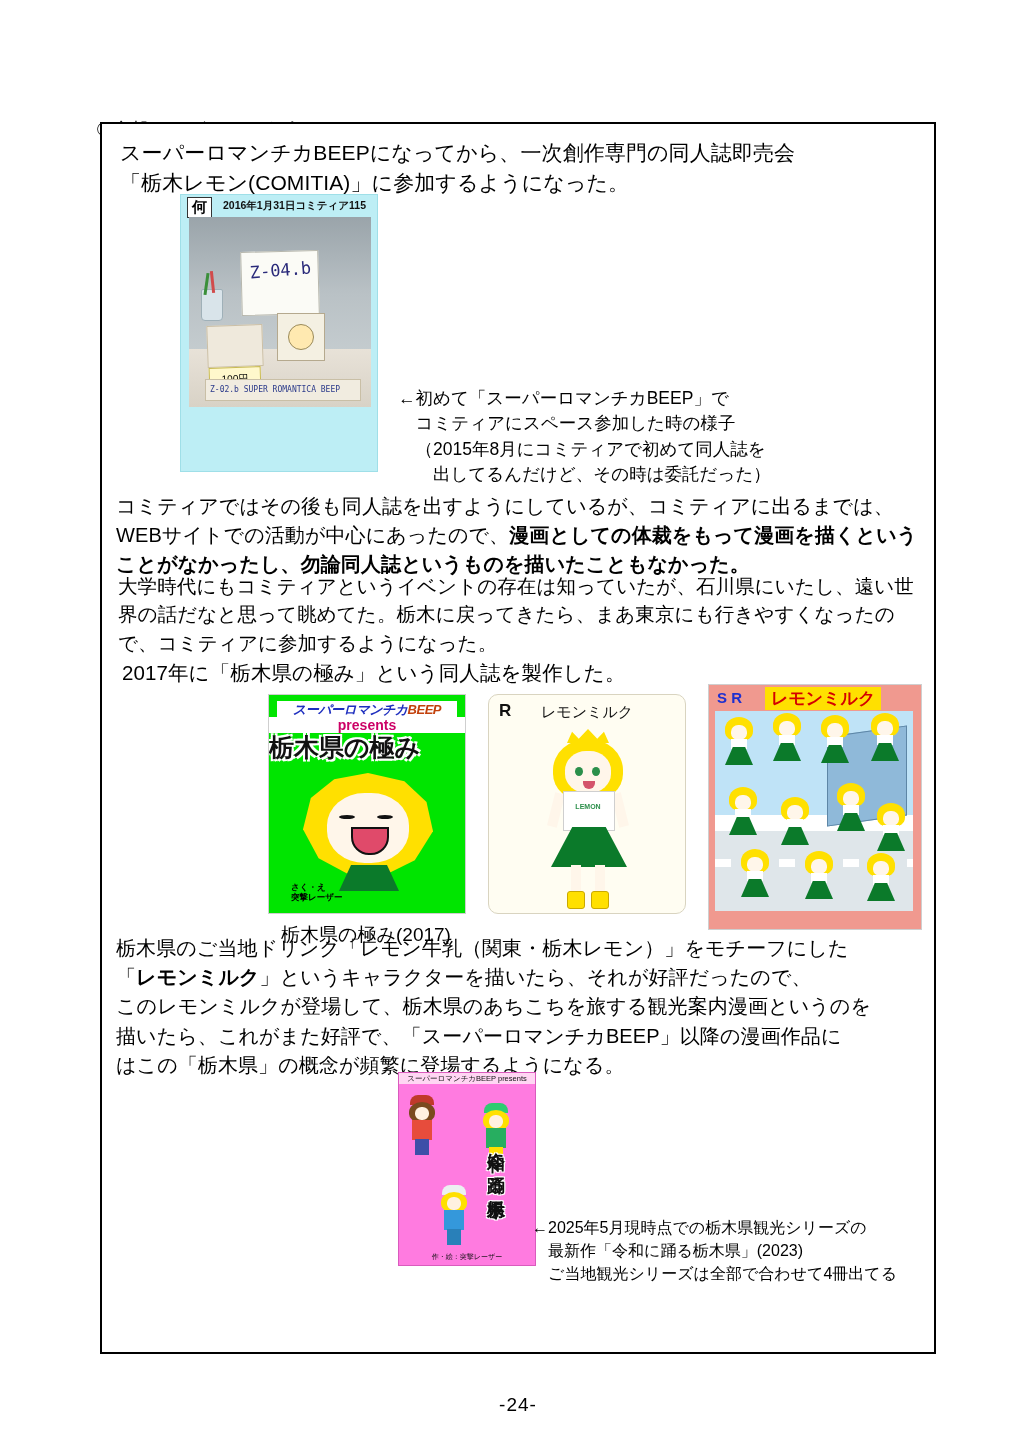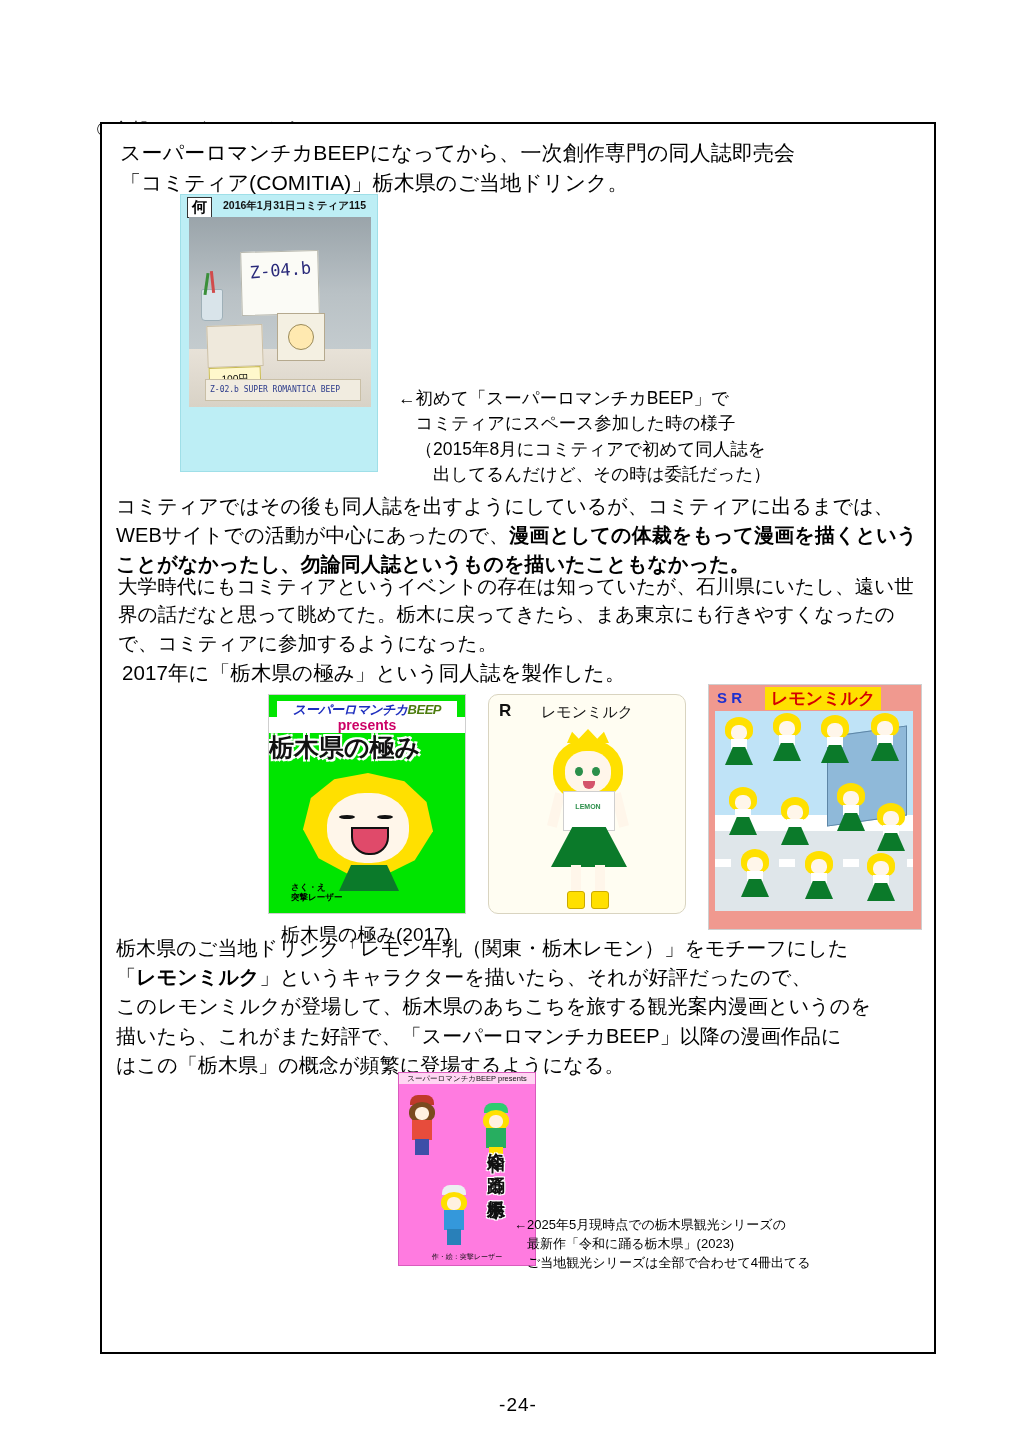--- a/index.html
+++ b/index.html
@@ -224,21 +224,21 @@
     overflow: hidden;
   }
   .c1-logo {
     position: absolute; left: 8px; top: 6px; width: 180px;
     text-align: center; font-size: 13px; font-weight: bold; font-style: italic;
     color: #1f2fbf; letter-spacing: -0.5px;
     text-shadow: 1px 1px 0 #fff;
     background: #ffffff;
     white-space: nowrap;
   }
-  .c1-logo .beep { color: #4d7c0f; }
+  .c1-logo .beep { color: #c2410c; }
   .c1-presents {
     position: absolute; left: 0; top: 22px; width: 100%;
     text-align: center; font-size: 14px; color: #cc0066; font-weight: bold;
     background: #fff;
   }
   .c1-title {
     position: absolute; left: 0; top: 36px; width: 100%;
     font-size: 25px; font-weight: bold; color: #111;
     text-shadow: 2px 2px 0 #fff, -2px 2px 0 #fff, 2px -2px 0 #fff, -2px -2px 0 #fff;
     white-space: nowrap;
@@ -436,24 +436,24 @@
   }
   .c4-p .hat { position: absolute; left: 3px; top: 0; width: 24px; height: 10px; border-radius: 8px 8px 0 0; }
   .c4-p .hair { position: absolute; left: 2px; top: 7px; width: 26px; height: 20px; border-radius: 50% 50% 40% 40%; }
   .c4-p .face { position: absolute; left: 8px; top: 12px; width: 14px; height: 13px; background: #fff1e0; border-radius: 46%; }
   .c4-p .body { position: absolute; left: 5px; top: 25px; width: 20px; height: 20px; }
   .c4-p .legs { position: absolute; left: 8px; top: 44px; width: 14px; height: 16px; background: #3e4fa8; }
 
   
   .final-caption {
     position: absolute;
-    left: 412px;
+    left: 430px;
     top: 1092px;
     width: 400px;
-    font-size: 13px;
+    font-size: 16px;
     line-height: 1.45;
     white-space: pre;
   }
 
   
   .page-number {
     position: absolute;
     left: 0;
     top: 1394px;
     width: 1036px;
@@ -468,21 +468,21 @@
 <div class="page">
 
   <div class="header">
     <div>⑤突撃レーザーという人について②</div>
     <div class="header-line2">透明能登戦争～スーパーロマンチカBEEP</div>
   </div>
 
   <div class="main-box">
 
     <div class="para p1">スーパーロマンチカBEEPになってから、一次創作専門の同人誌即売会
-「コミティア(COMITIA)」栃木県のご当地ドリンク。</div>
+「栃木レモン(COMITIA)」に参加するようになった。</div>
 
     <div class="photo-card">
       <div class="photo-caption-tag">何</div>
       <div class="photo-date">2016年1月31日コミティア115</div>
       <div class="photo-inner">
         <div class="ph-wall"></div>
         <div class="ph-tablecloth"></div>
         <div class="ph-table"></div>
         <div class="ph-sign">
           <span>Z-04.b</span>

